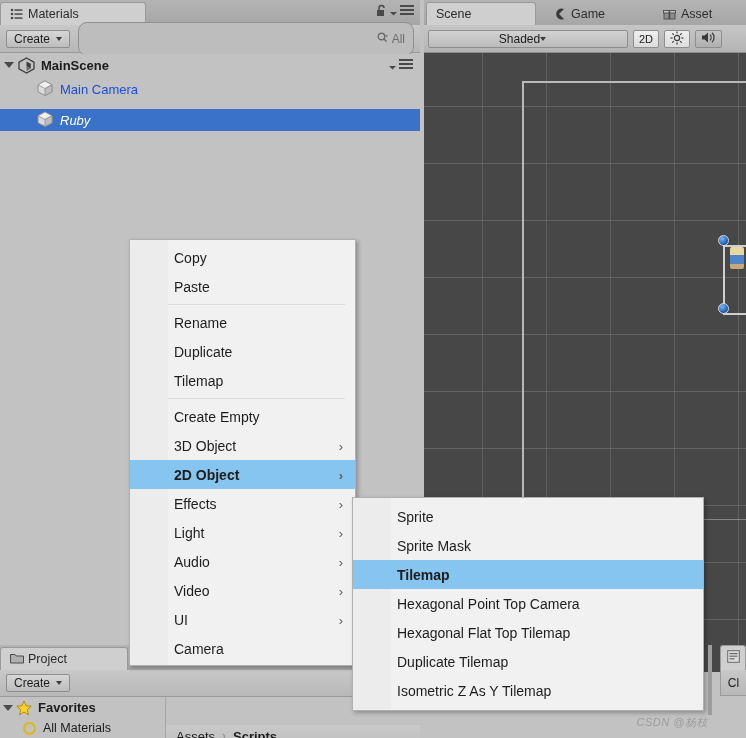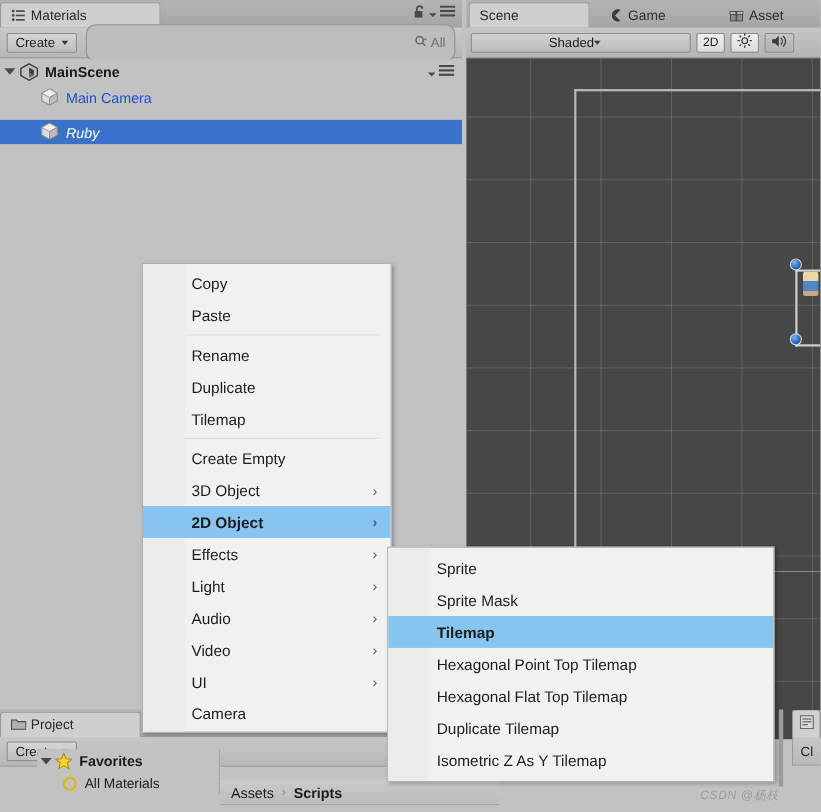--- a/index.html
+++ b/index.html
@@ -251,24 +251,23 @@
   #project-tab { left: 0; width: 128px; }
   #project-toolbar {
     position: absolute; left: 0; top: 25px;
     width: 100%; height: 27px;
     background: linear-gradient(#c8c8c8, #b8b8b8);
     border-bottom: 1px solid #9a9a9a;
     display: flex; align-items: center;
     padding: 0 6px; box-sizing: border-box;
   }
   #project-body {
-    position: absolute; left: 0; top: 36px;
+    position: absolute; left: 0; top: 52px;
     width: 100%; height: 41px;
     display: flex;
-    padding-left: 34px;
   }
   #project-left {
     width: 165px; background: #c2c2c2;
     border-right: 1px solid #a6a6a6;
   }
   .fav-row {
     height: 21px; display: flex; align-items: center;
     padding-left: 3px; font-size: 13px; font-weight: bold;
   }
   .fav-child {
@@ -702,21 +701,21 @@
     <div class="menu-item">
       <span>Sprite</span>
     </div>
     <div class="menu-item">
       <span>Sprite Mask</span>
     </div>
     <div class="menu-item highlight">
       <span>Tilemap</span>
     </div>
     <div class="menu-item">
-      <span>Hexagonal Point Top Tilemap</span>
+      <span>Hexagonal Point Top Camera</span>
     </div>
     <div class="menu-item">
       <span>Hexagonal Flat Top Tilemap</span>
     </div>
     <div class="menu-item">
       <span>Duplicate Tilemap</span>
     </div>
     <div class="menu-item">
       <span>Isometric Z As Y Tilemap</span>
     </div>

